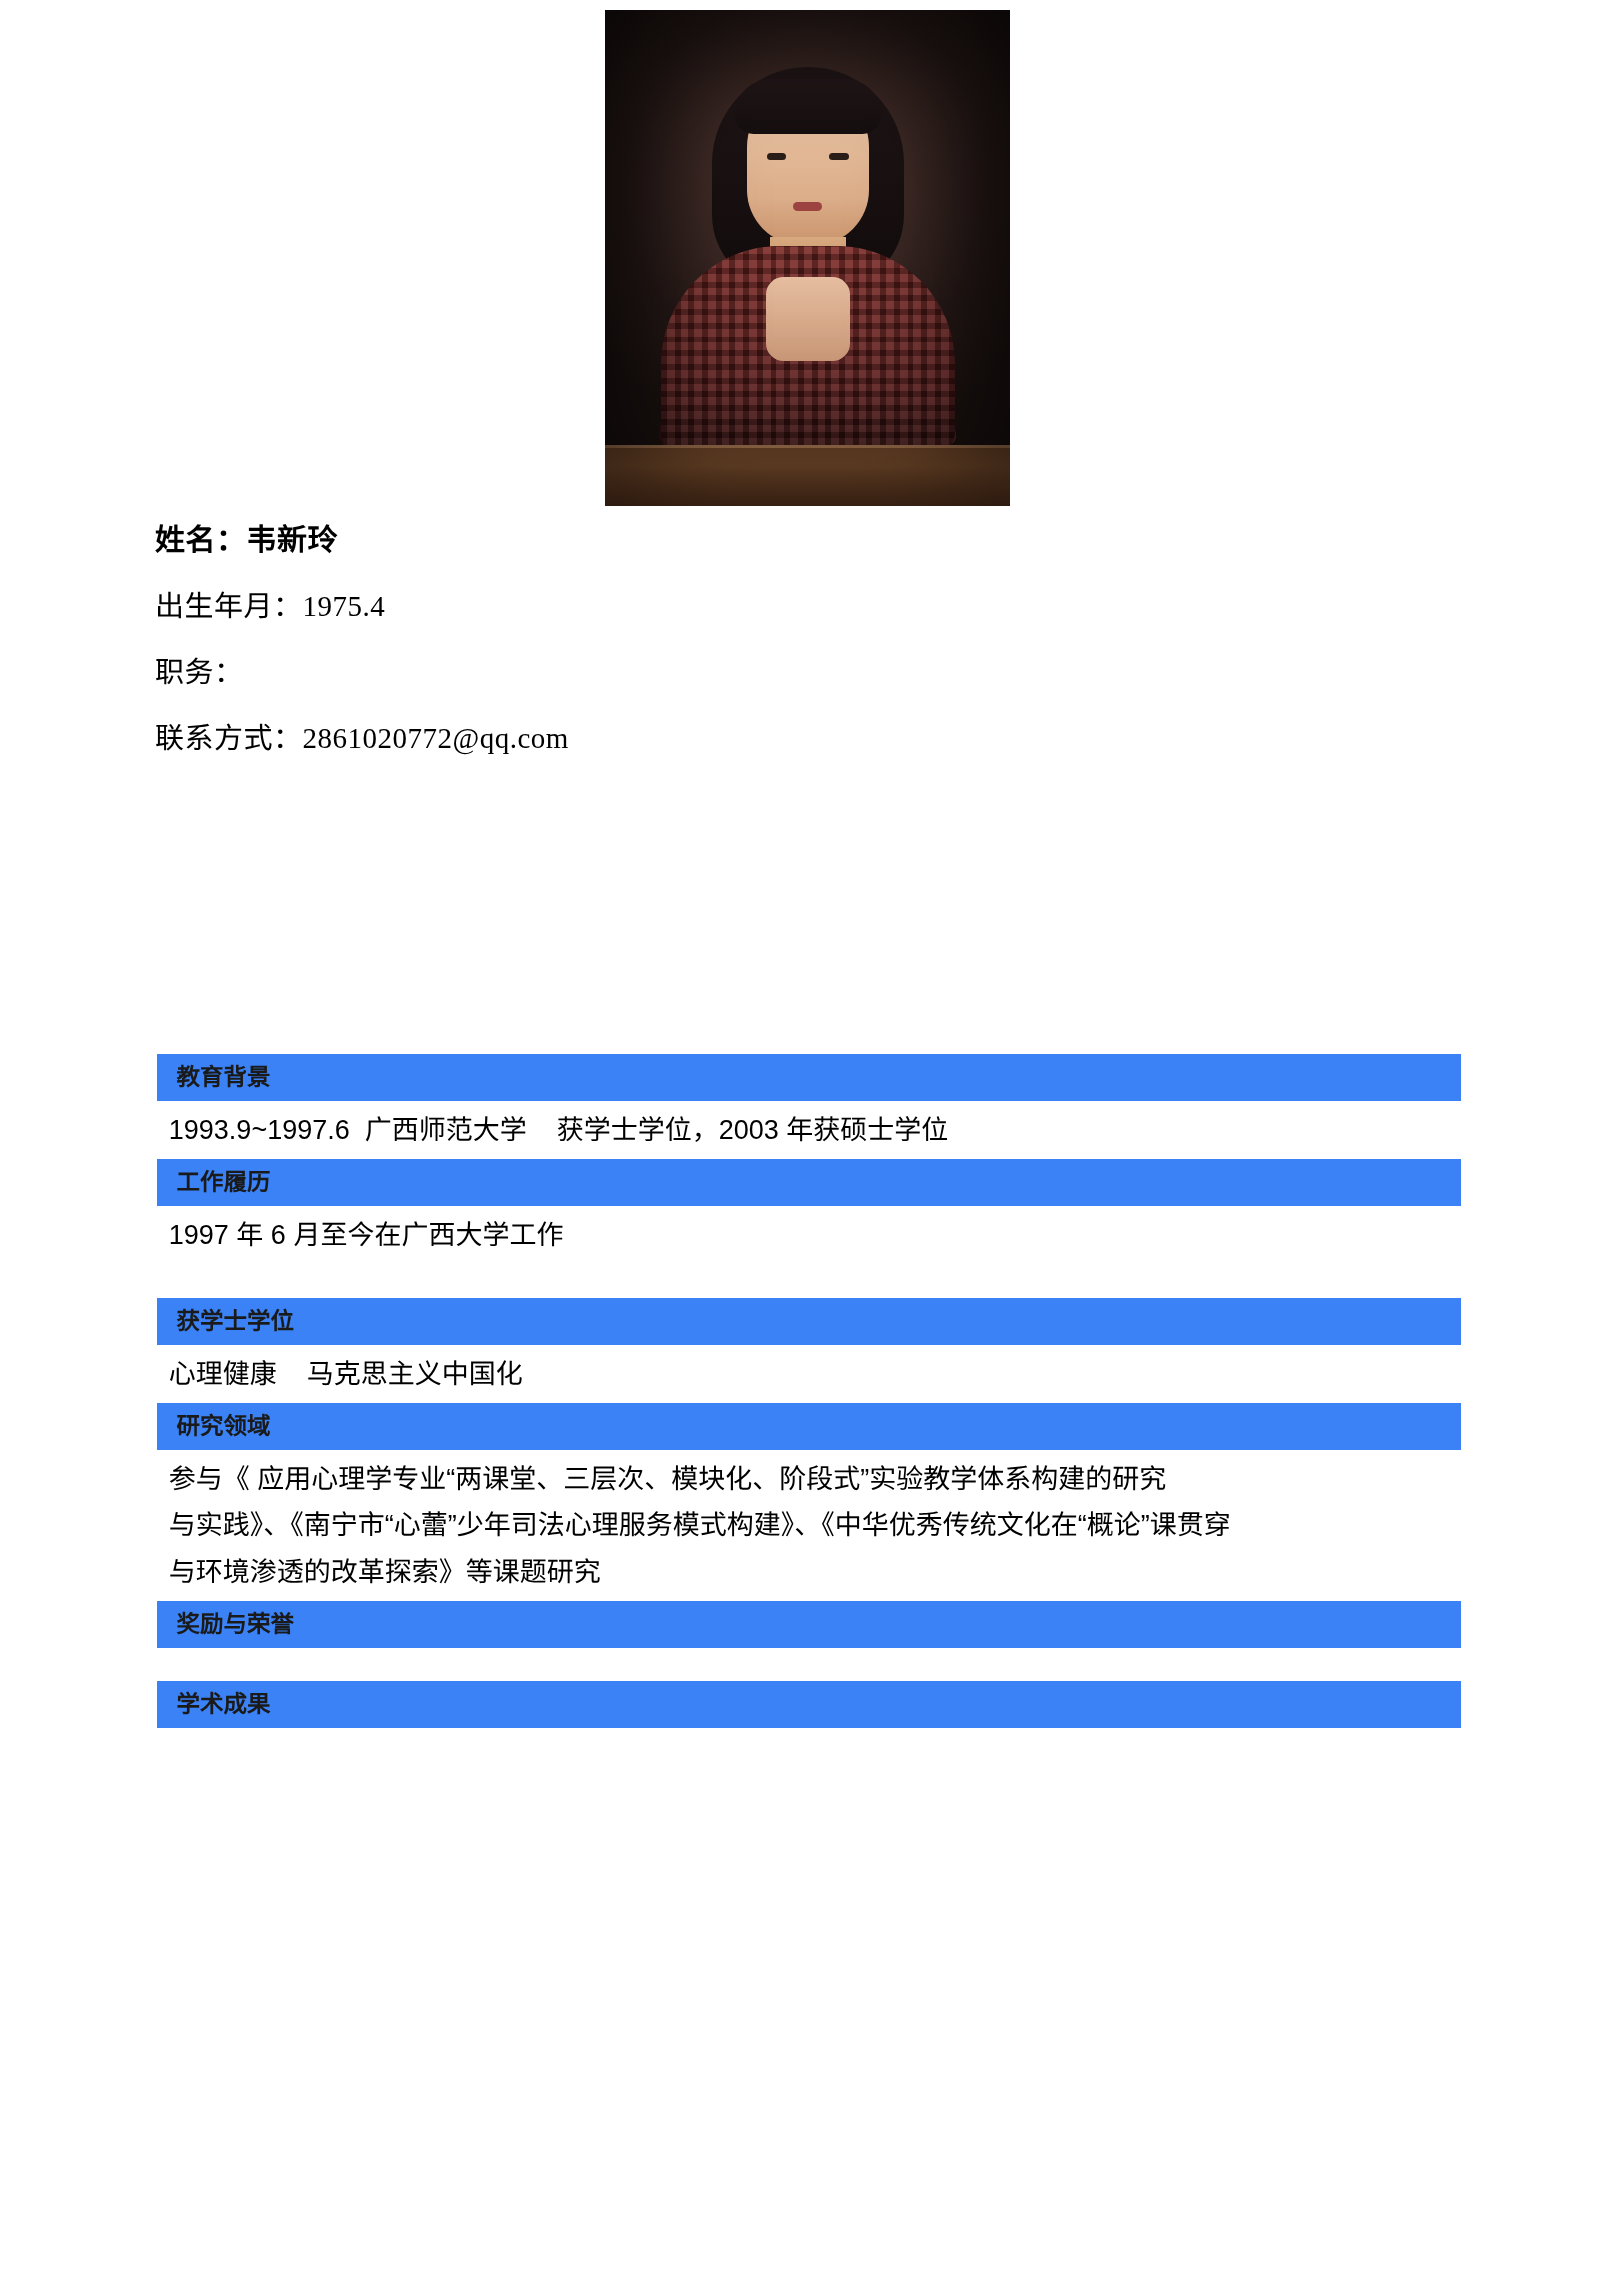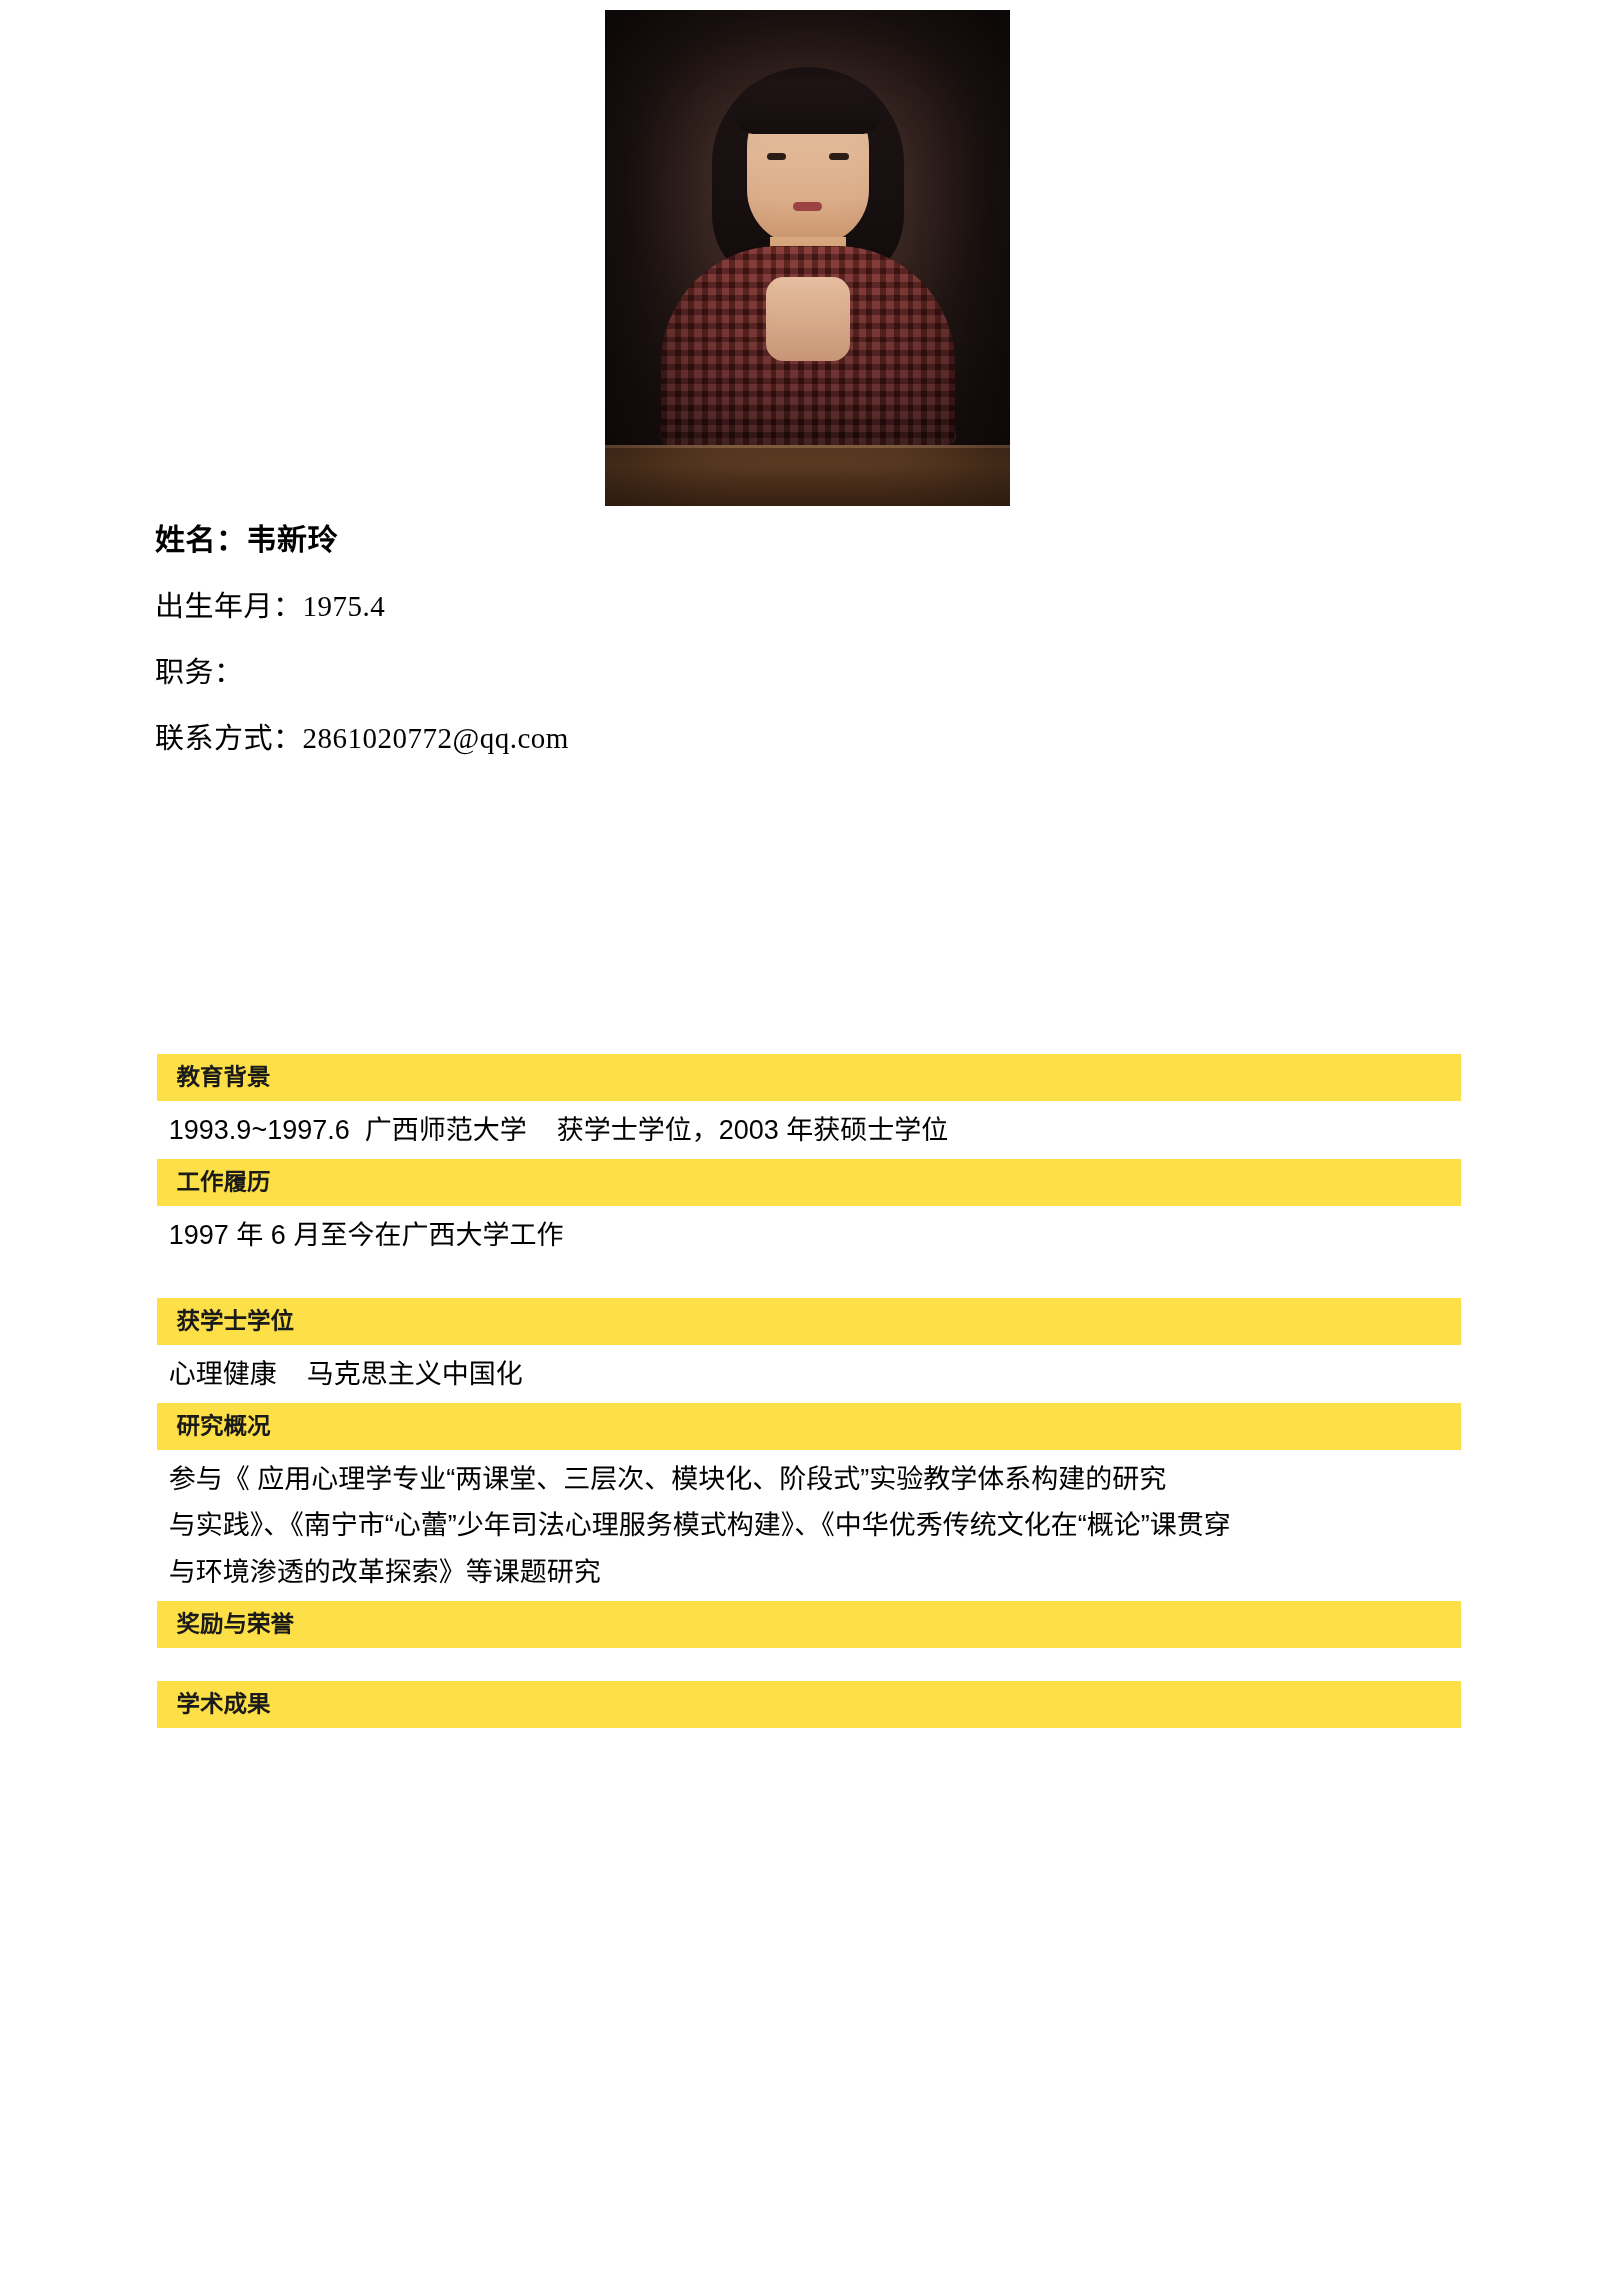--- a/index.html
+++ b/index.html
@@ -186,21 +186,21 @@
   }
 
   
   .sections {
     position: absolute;
     left: 157px;
     top: 1054px;
     width: 1304px;
   }
   .sec-head {
-    background: #fde047;
+    background: #3b82f6;
     height: 47px;
     line-height: 47px;
     font-family: "Liberation Sans", sans-serif;
     font-weight: bold;
     font-size: 23.5px;
     color: #1a1a1a;
     padding-left: 19.6px;
     box-sizing: border-box;
   }
   .sec-body {
@@ -255,21 +255,21 @@
 
     <div class="sec-head">工作履历</div>
     <div class="sec-body">1997 年 6 月至今在广西大学工作</div>
 
     <div class="sec-body empty"></div>
     <div class="gap-sm"></div>
 
     <div class="sec-head">获学士学位</div>
     <div class="sec-body">心理健康    马克思主义中国化</div>
 
-    <div class="sec-head">研究概况</div>
+    <div class="sec-head">研究领域</div>
     <div class="sec-body">参与《 应用心理学专业“两课堂、三层次、模块化、阶段式”实验教学体系构建的研究
 与实践》、《南宁市“心蕾”少年司法心理服务模式构建》、《中华优秀传统文化在“概论”课贯穿
 与环境渗透的改革探索》等课题研究</div>
 
     <div class="sec-head">奖励与荣誉</div>
     <div class="sec-body empty"></div>
     <div class="gap-sm"></div>
 
     <div class="sec-head">学术成果</div>
     <div class="sec-body empty"></div>

